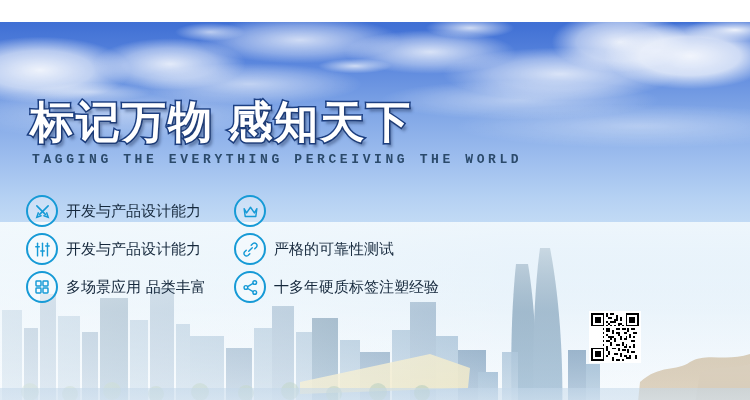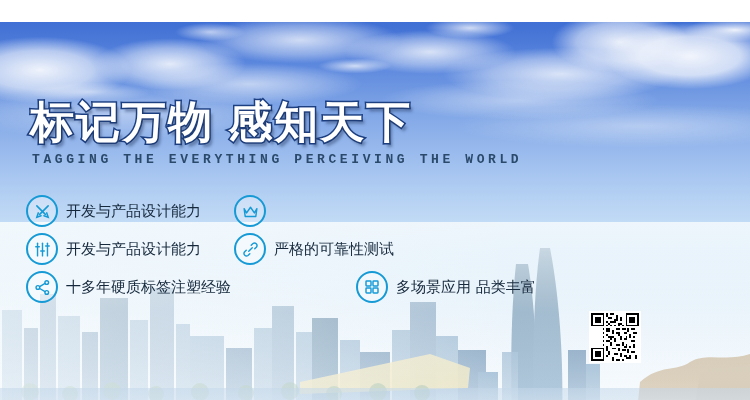--- a/index.html
+++ b/index.html
@@ -272,42 +272,42 @@
             <path d="M9.5 14.5 L14.5 9.5"></path>
             <path d="M13 6 L15.5 3.5 A3.6 3.6 0 0 1 20.5 8.5 L18 11"></path>
             <path d="M11 18 L8.5 20.5 A3.6 3.6 0 0 1 3.5 15.5 L6 13"></path>
           </svg>
         </span>
         <span class="ftext">严格的可靠性测试</span>
       </div>
     </div>
 
     <div class="frow">
+      <div class="fcell left">
+        <span class="ficon">
+          <svg width="16" height="16" viewBox="0 0 24 24" fill="none" stroke="#169ad6" stroke-width="2.2">
+            <rect x="3" y="3" width="7.5" height="7.5" rx="1"></rect>
+            <rect x="13.5" y="3" width="7.5" height="7.5" rx="1"></rect>
+            <rect x="3" y="13.5" width="7.5" height="7.5" rx="1"></rect>
+            <rect x="13.5" y="13.5" width="7.5" height="7.5" rx="1"></rect>
+          </svg>
+        </span>
+        <span class="ftext">多场景应用 品类丰富</span>
+      </div>
       <div class="fcell right">
         <span class="ficon">
           <svg width="17" height="17" viewBox="0 0 24 24" fill="none" stroke="#169ad6" stroke-width="2" stroke-linecap="round">
             <circle cx="18" cy="5" r="2.6"></circle>
             <circle cx="5.5" cy="12" r="2.6"></circle>
             <circle cx="18" cy="19" r="2.6"></circle>
             <path d="M8 10.7 L15.6 6.3"></path>
               <path d="M8 13.4 L15.6 17.7"></path>
           </svg>
         </span>
         <span class="ftext">十多年硬质标签注塑经验</span>
-      </div>
-      <div class="fcell left">
-        <span class="ficon">
-          <svg width="16" height="16" viewBox="0 0 24 24" fill="none" stroke="#169ad6" stroke-width="2.2">
-            <rect x="3" y="3" width="7.5" height="7.5" rx="1"></rect>
-            <rect x="13.5" y="3" width="7.5" height="7.5" rx="1"></rect>
-            <rect x="3" y="13.5" width="7.5" height="7.5" rx="1"></rect>
-            <rect x="13.5" y="13.5" width="7.5" height="7.5" rx="1"></rect>
-          </svg>
-        </span>
-        <span class="ftext">多场景应用 品类丰富</span>
       </div>
     </div>
 
   </div>
 
   <div class="qr">
     <svg viewBox="0 0 25 25" shape-rendering="crispEdges" aria-hidden="true">
       <rect width="25" height="25" fill="#ffffff"></rect>
       <g fill="#000000">
 

